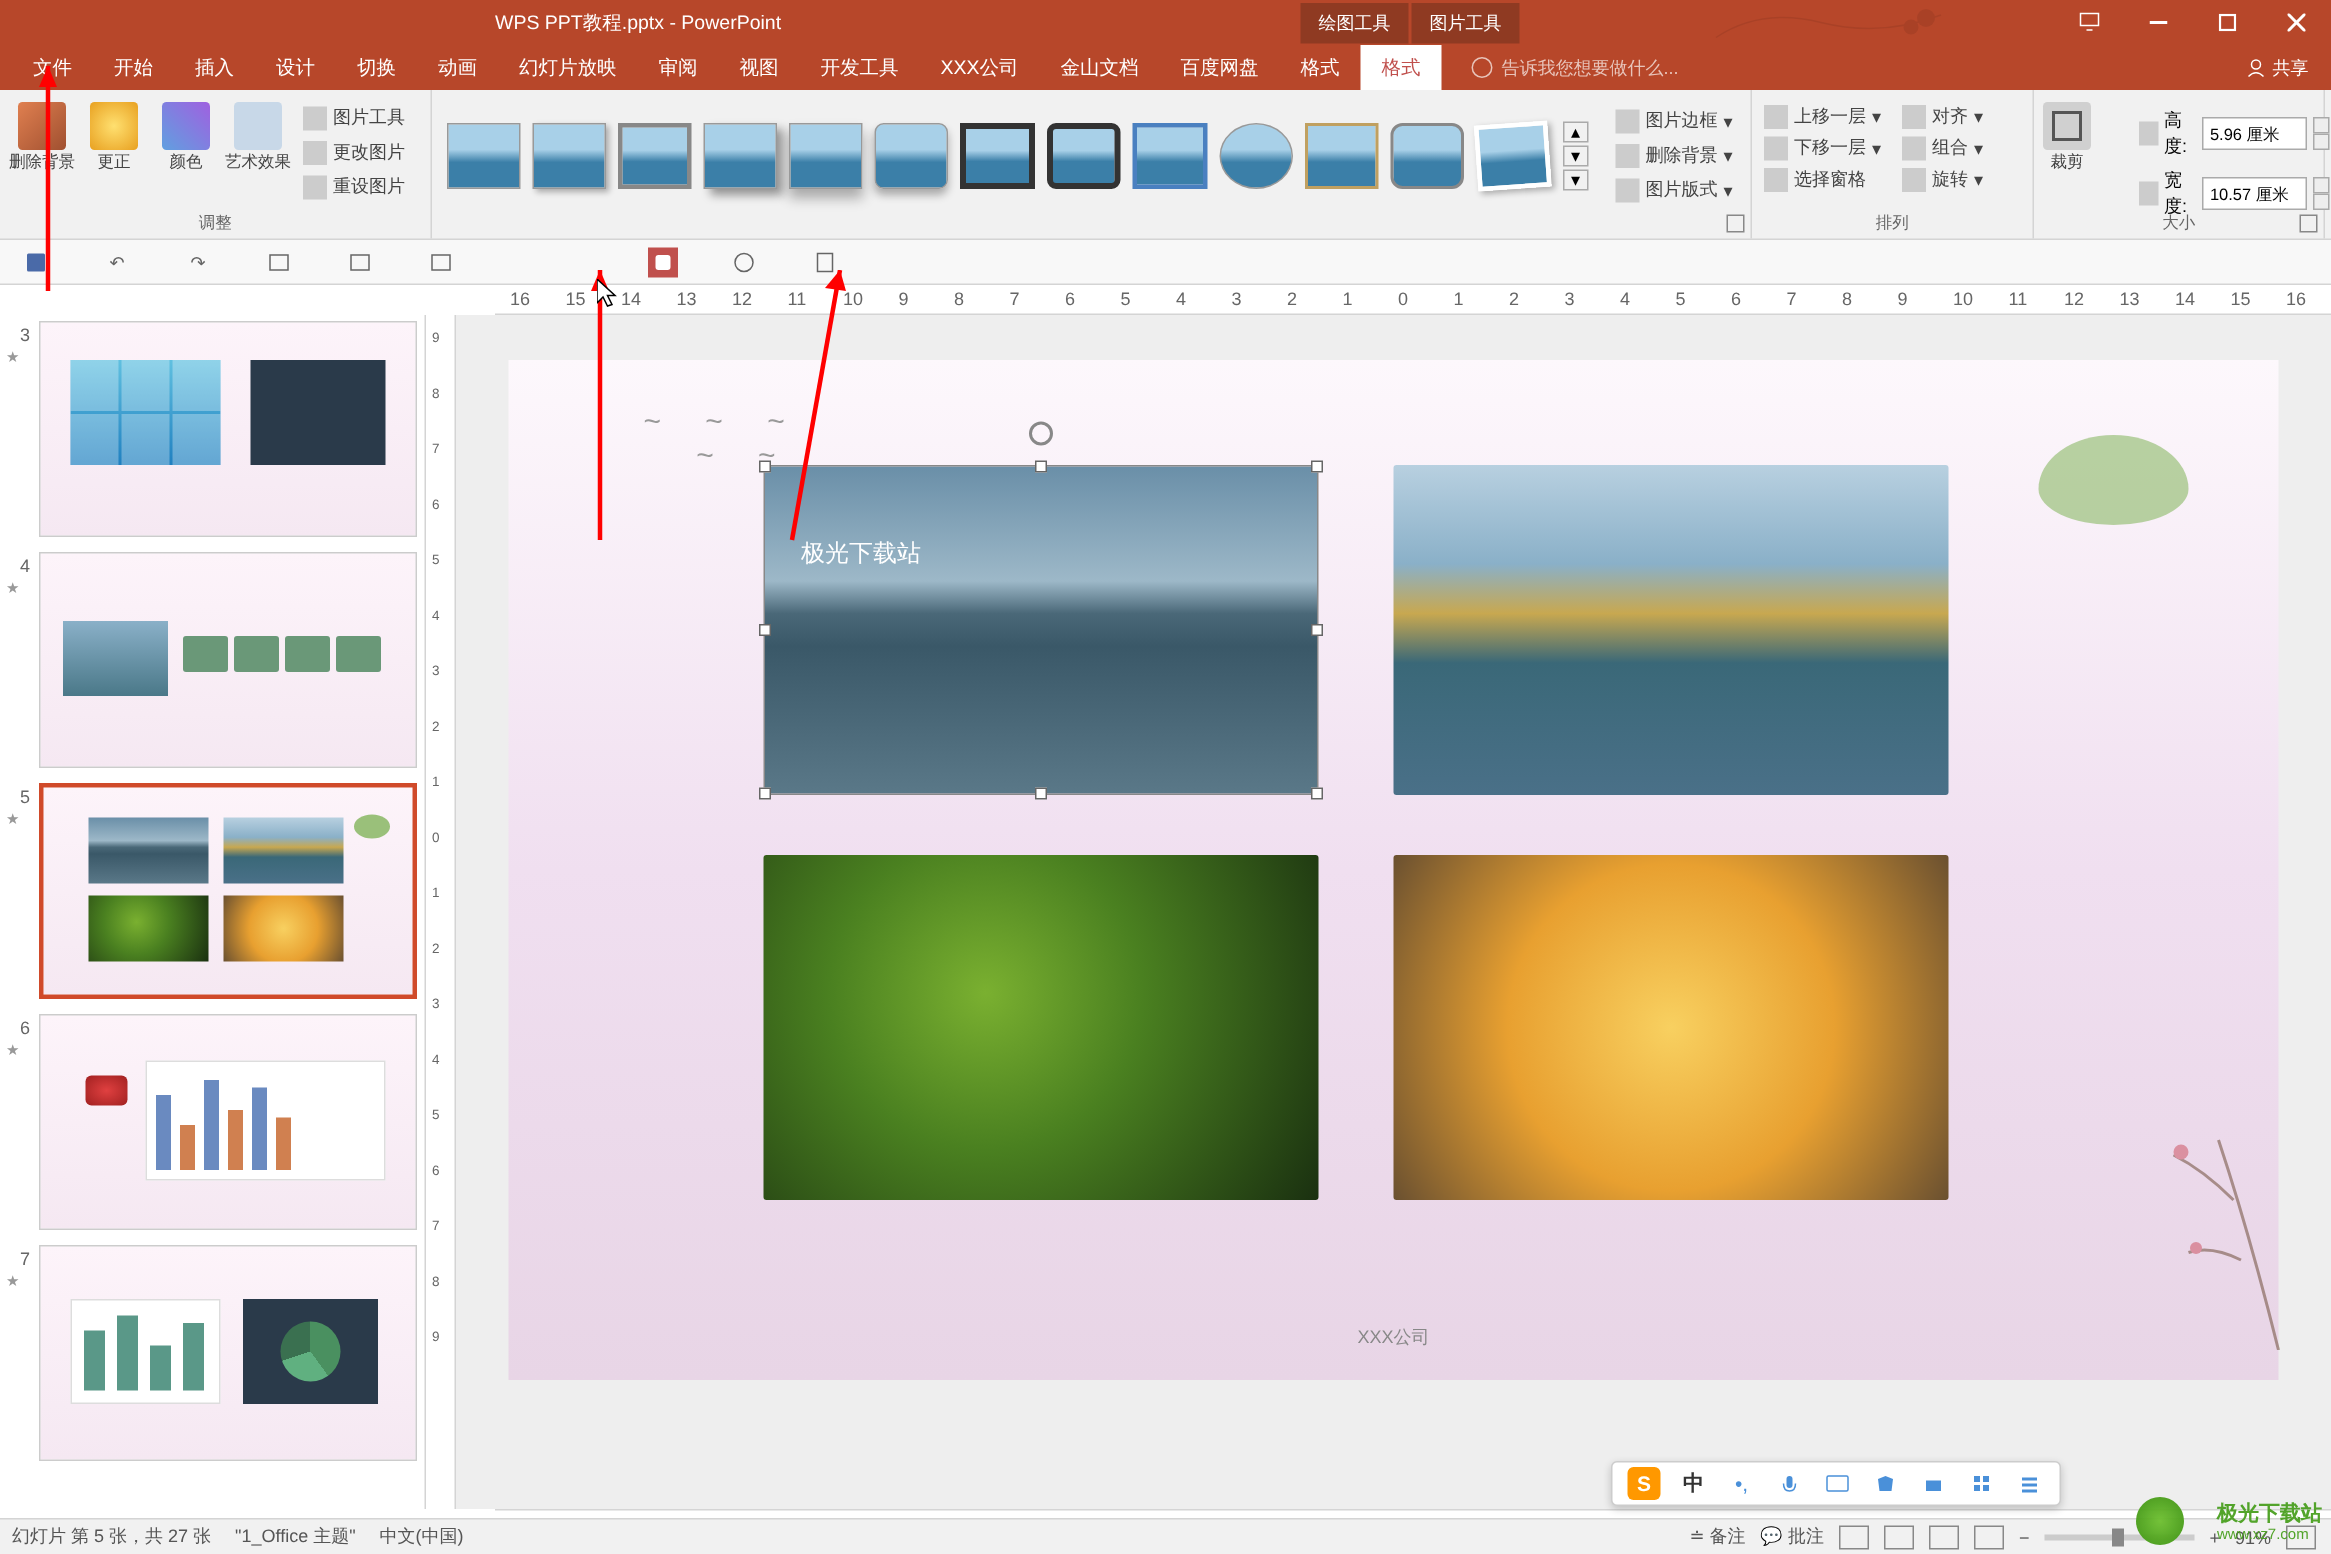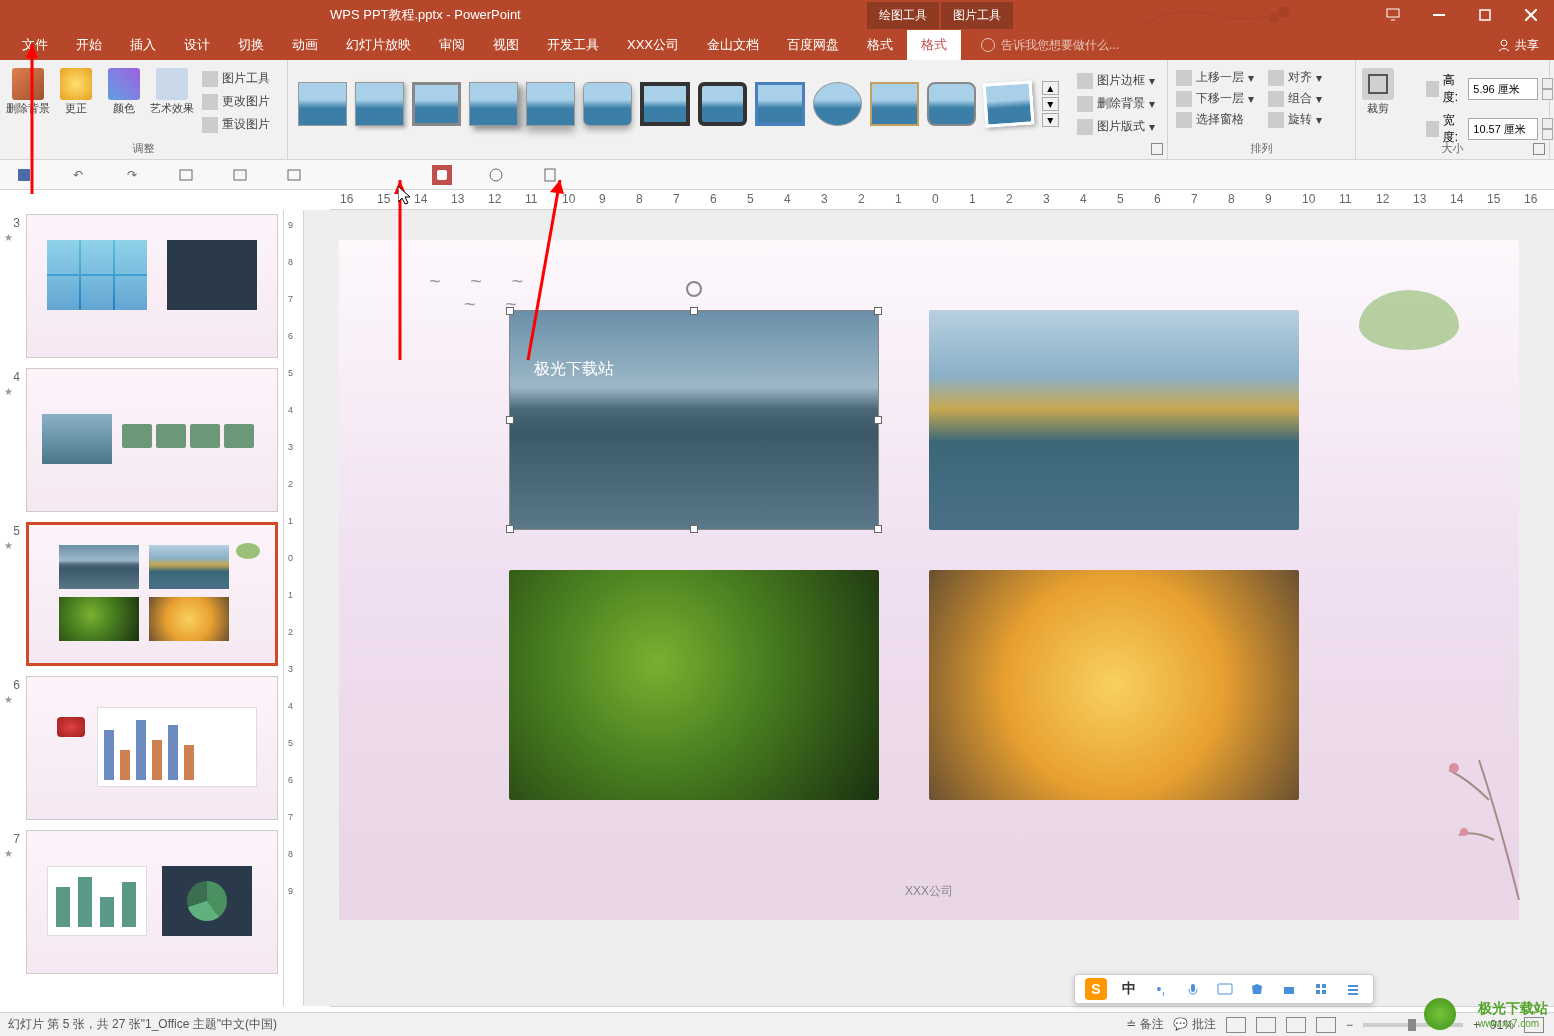--- a/index.html
+++ b/index.html
@@ -99,21 +99,21 @@
 
 .notes-area { height: 30px; border-top: 1px solid #d4d4d4; background: #fff; padding: 6px 10px; color: #999; font-size: 12px; margin-left: 330px; }
 
 
 .ime-bar { position: absolute; bottom: 32px; right: 180px; height: 30px; background: #fff; border: 1px solid #ccc; border-radius: 4px; display: flex; align-items: center; gap: 12px; padding: 0 10px; box-shadow: 0 2px 6px rgba(0,0,0,0.2); }
 .ime-icon { width: 20px; height: 20px; display: flex; align-items: center; justify-content: center; color: #4a90d9; font-size: 14px; }
 .ime-s { background: #ff9800; color: #fff; width: 22px; height: 22px; border-radius: 4px; font-weight: bold; }
 
 
 .status-bar { position: absolute; bottom: 0; left: 0; right: 0; height: 24px; background: #f1f1f1; border-top: 1px solid #d4d4d4; display: flex; align-items: center; padding: 0 8px; color: #555; font-size: 11px; }
-.status-left { display: flex; }
+.status-left { display: flex; gap: 16px; }
 .status-right { position: absolute; right: 10px; display: flex; align-items: center; gap: 10px; }
 .view-btn { width: 20px; height: 16px; border: 1px solid #888; cursor: pointer; }
 .zoom-slider { width: 100px; height: 4px; background: #ccc; position: relative; }
 .zoom-thumb { position: absolute; left: 45%; top: -4px; width: 8px; height: 12px; background: #888; }
 
 
 .arrow { position: absolute; pointer-events: none; }
 .arrow-line { stroke: #ff0000; stroke-width: 3; fill: none; }
 .arrow-head { fill: #ff0000; }
 

